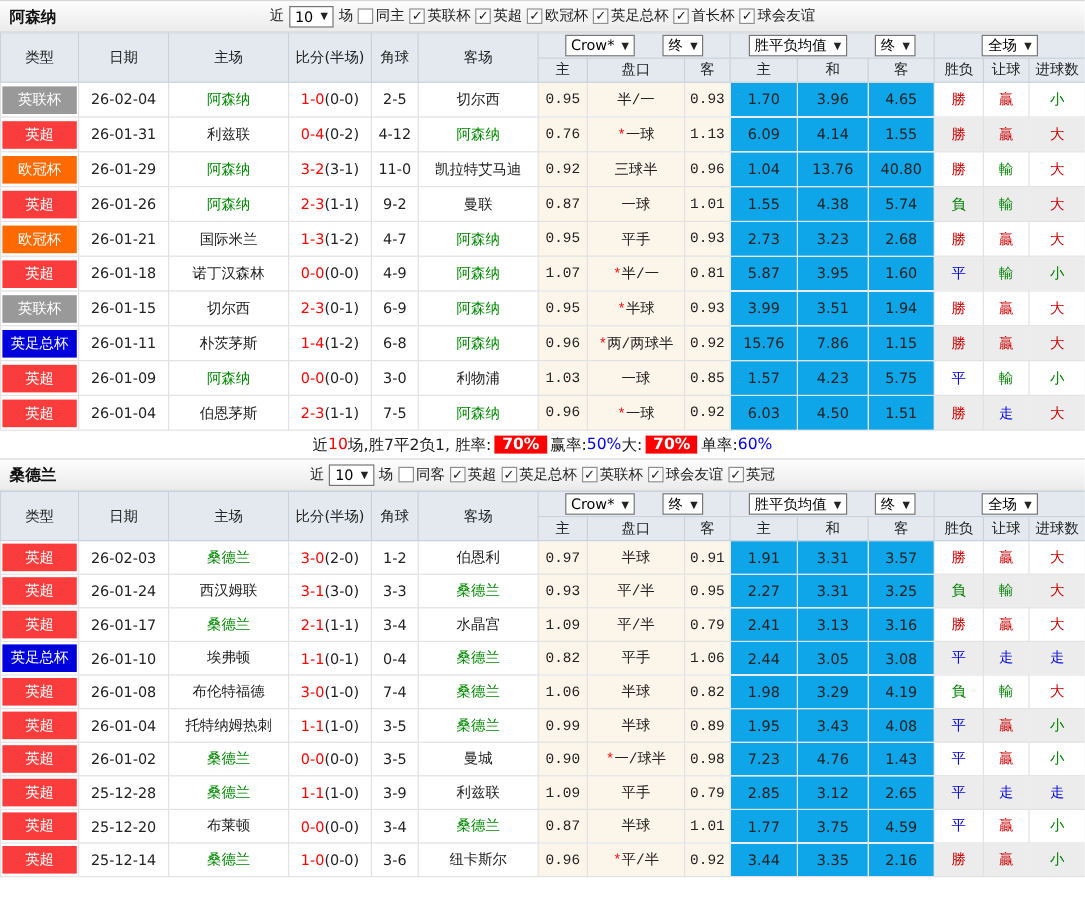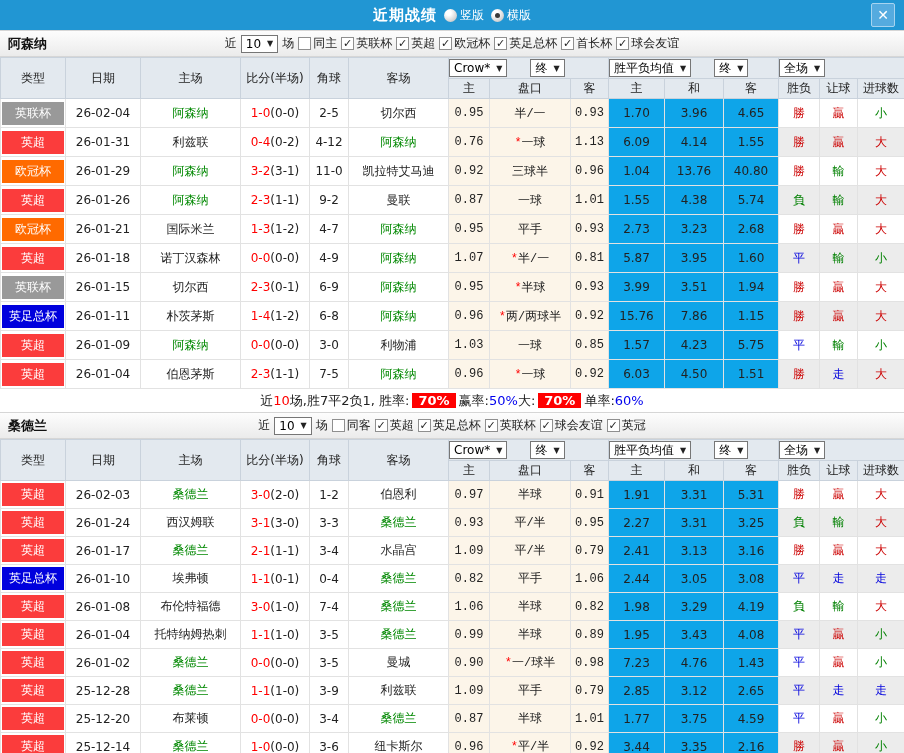--- a/index.html
+++ b/index.html
@@ -29,21 +29,21 @@
 
   .cb { display:inline-flex; align-items:center; gap:2px; cursor:pointer; white-space:nowrap; }
   .cbx { width:13px; height:13px; background:#fff; border:1px solid #8f8f8f; display:inline-flex; align-items:center; justify-content:center;
     font-size:11px; font-weight:bold; color:#222; line-height:1; }
 
   
   table.grid { width:904px; border-collapse:collapse; table-layout:fixed; font-size:12px; }
   .grid th { background:#e3e9ef; border:1px solid #c9d2dc; font-weight:normal; color:#222; padding:0; text-align:center; overflow:visible; white-space:nowrap; }
   .grid tr.h1 { height:21px; }
   .grid tr.h2 { height:20px; }
-  .grid th .hdr-selects { display:flex; align-items:center; gap:23px; }
+  .grid th .hdr-selects { display:flex; align-items:center; justify-content:center; gap:23px; }
   .grid td { border:1px solid #e2e2e2; text-align:center; padding:0; color:#222; overflow:hidden; white-space:nowrap; }
   .s1 tbody tr { height:29px; }
   .s2 tbody tr { height:28px; }
   td.type { background:#fff; }
   .type-badge { margin:2px 1px; color:#fff; font-size:12px; line-height:23px; height:23px; overflow:hidden; }
   td.cream { background:#fcf5e9;font-family:Liberation Mono, monospace; }
   td.blue  { background:#0ea5e9; }
   td.alt   { background:#ececec; }
   .hl { color:var(--hl,#008800); }
   .score-main { color:var(--score,#ff0000); }
@@ -58,32 +58,20 @@
   .summary .plain { color:#222; }
   .summary .red { color:#f00; }
   .summary .blue { color:#0000ee; }
   .summary .badge { background:#f00; color:#fff; padding:0 6px; margin:0 3px; font-weight:bold; }
 </style>
 </head>
 <body>
 
 <div class="app">
 
-  <div class="titlebar" style="background: rgb(33, 150, 211);">
-    <span class="title">近期战绩</span>
-    <span class="radio-wrap">
-      <span class="radio-circle"></span>
-      <span>竖版</span>
-    </span>
-    <span class="radio-wrap checked">
-      <span class="radio-circle"></span>
-      <span>横版</span>
-    </span>
-    <span class="close-btn">✕</span>
-  </div>
 
   <div class="section-bar">
     <span class="team-name">阿森纳</span>
     <div class="filter-controls">
       <span>近</span>
       <span class="select">
         <span>10</span>
           <span class="arr">▼</span>
       </span>
       <span>场</span>
@@ -515,21 +503,21 @@
           <td>26-02-03</td>
           <td><span class="hl">桑德兰</span></td>
           <td><span class="score-main">3-0</span><span class="score-half">(2-0)</span></td>
           <td>1-2</td>
           <td><span>伯恩利</span></td>
           <td class="cream">0.97</td>
           <td class="cream">半球</td>
           <td class="cream">0.91</td>
           <td class="blue">1.91</td>
           <td class="blue">3.31</td>
-          <td class="blue">5.31</td>
+          <td class="blue">3.57</td>
           <td class="res"><span class="win">勝</span></td>
           <td class="res"><span class="win">贏</span></td>
           <td class="res"><span class="win">大</span></td>
         </tr>
         <tr>
           <td class="type">
             <div class="type-badge" style="background: rgb(251, 60, 60);">英超</div>
           </td>
           <td>26-01-24</td>
           <td><span>西汉姆联</span></td>

